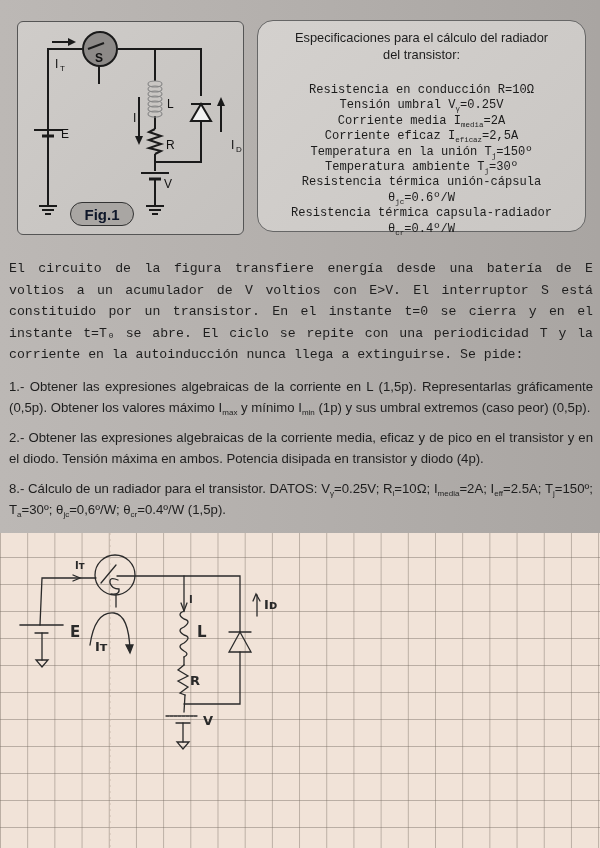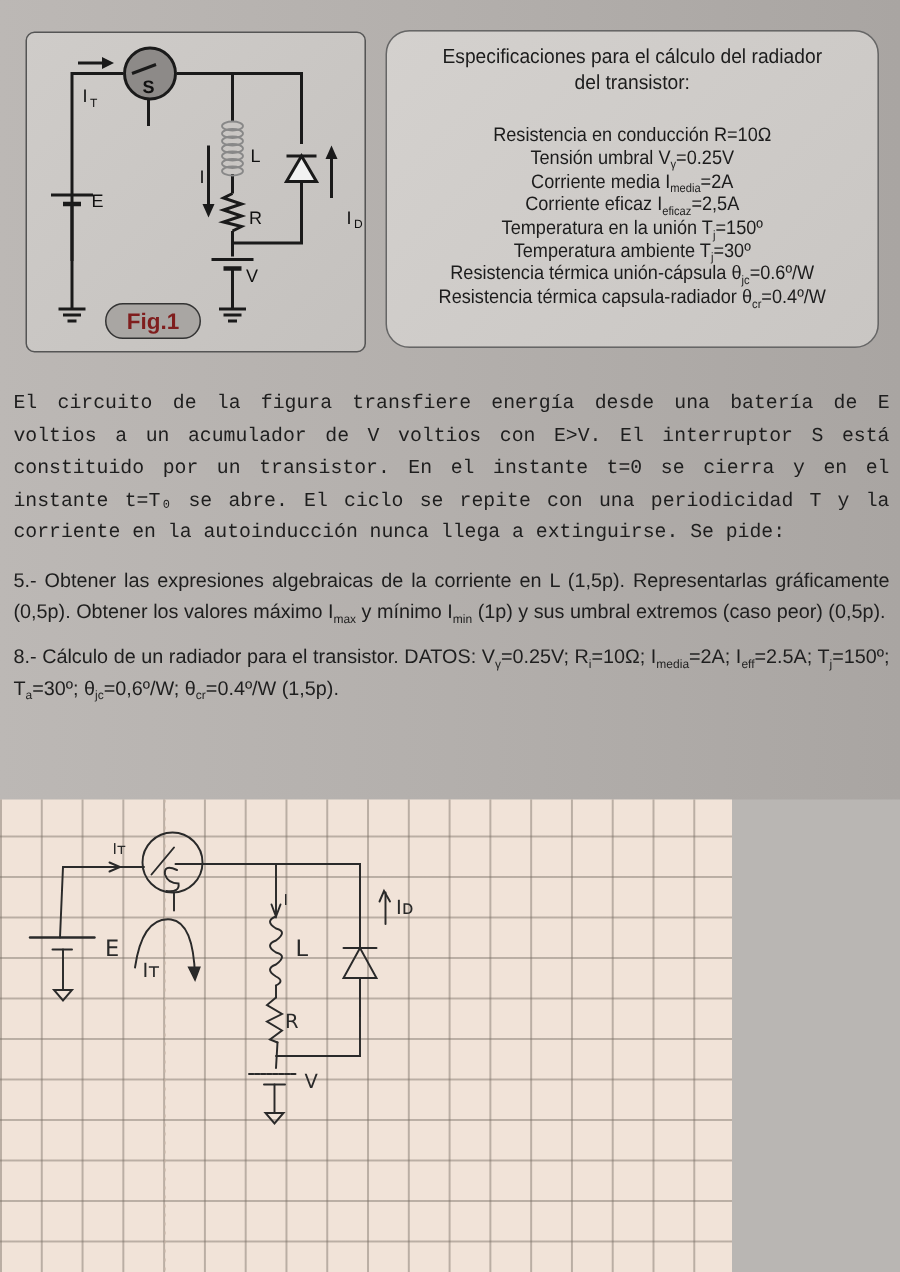--- a/index.html
+++ b/index.html
@@ -14,52 +14,53 @@
     }
     .fig-box {
       position: absolute; left: 17px; top: 21px; width: 225px; height: 212px;
       border: 1.5px solid #555; border-radius: 6px;
       background: linear-gradient(135deg, #cfccc9, #c4c1be);
     }
     .fig-box svg { position: absolute; left: 0; top: 0; }
     .fig-label {
       position: absolute; left: 52px; top: 180px; width: 62px; height: 22px;
       border: 1.5px solid #333; border-radius: 12px; background: #a9a6a3;
-      font-weight: bold; font-size: 15px; color: #7f1d1d;
+      font-weight: bold; font-size: 15px; color: #0f172a;
       display: flex; align-items: center; justify-content: center;
     }
     .spec-box {
       position: absolute; left: 257px; top: 20px; width: 327px; height: 210px;
       border: 1.2px solid #666; border-radius: 16px;
       background: linear-gradient(135deg, #d4d1ce, #c9c6c3);
       text-align: center; color: #1c1c1c;
       font-family: "Liberation Sans Narrow", "Liberation Sans", sans-serif;
     }
     .spec-title {
       font-size: 13.5px; line-height: 17px; margin: 8px 20px 0 20px;
       transform: scaleX(0.95);
     }
-    .spec-list { margin-top: 19px; font-size: 13px; line-height: 15.4px; }
+    .spec-list { margin-top: 19px; font-size: 13px; line-height: 15.4px; font-family: Liberation Mono, monospace; }
     .spec-list div { transform: scaleX(0.93); }
     sub { font-size: 8px; vertical-align: -3px; line-height: 0; }
     .problem {
       position: absolute; left: 9px; top: 258px; width: 584px;
       font-size: 13.2px; color: #1e1e1e; text-align: justify;
       line-height: 21.5px;
     }
     .problem p { margin: 0 0 8px 0; }
     .problem p.intro { margin-bottom: 10px; font-family: Liberation Mono, monospace; }
     .notes {
-      position: absolute; left: 0; top: 533px; width: 488px; height: 315px;
+      position: absolute; left: 0; top: 533px; width: 600px; height: 315px;
       background-color: #f1e3d8;
       background-image:
         linear-gradient(to right, rgba(120,110,100,0.45) 1px, transparent 1px),
         linear-gradient(to bottom, rgba(120,110,100,0.45) 1px, transparent 1px);
       background-size: 27.2px 27px;
       background-position: 0 -3px;
+      font-weight: bold;
     }
     .notes svg { position: absolute; left: 0; top: 0; }
     .hw { font-family: "DejaVu Sans", sans-serif; fill: #2a2a2a; }
   </style>
 </head>
 <body>
 
 <div class="photo">
 
   <div class="fig-box">
@@ -149,21 +150,22 @@
       <div><span>Corriente eficaz I</span><sub>eficaz</sub><span>=2,5A</span></div>
       <div><span>Temperatura en la unión T</span><sub>j</sub><span>=150º</span></div>
       <div><span>Temperatura ambiente T</span><sub>j</sub><span>=30º</span></div>
       <div><span>Resistencia térmica unión-cápsula θ</span><sub>jc</sub><span>=0.6º/W</span></div>
       <div><span>Resistencia térmica capsula-radiador θ</span><sub>cr</sub><span>=0.4º/W</span></div>
     </div>
   </div>
 
   <div class="problem">
     <p class="intro">El circuito de la figura transfiere energía desde una batería de E voltios a un acumulador de V voltios con E&gt;V. El interruptor S está constituido por un transistor. En el instante t=0 se cierra y en el instante t=T₀ se abre. El ciclo se repite con una periodicidad T y la corriente en la autoinducción nunca llega a extinguirse. Se pide:</p>
-    <p><span>5.- Obtener las expresiones algebraicas de la corriente en L (1,5p). Representarlas gráficamente (0,5p). Obtener los valores máximo I</span><sub>max</sub><span> y mínimo I</span><sub>min</sub><span> (1p) y sus umbral extremos (caso peor) (0,5p).</span></p>
+    <p><span>1.- Obtener las expresiones algebraicas de la corriente en L (1,5p). Representarlas gráficamente (0,5p). Obtener los valores máximo I</span><sub>max</sub><span> y mínimo I</span><sub>min</sub><span> (1p) y sus umbral extremos (caso peor) (0,5p).</span></p>
+    <p>2.- Obtener las expresiones algebraicas de la corriente media, eficaz y de pico en el transistor  y en el diodo. Tensión máxima en ambos. Potencia  disipada en transistor y diodo (4p).</p>
     <p><span>8.- Cálculo de un radiador para el transistor. DATOS: V</span><sub>γ</sub><span>=0.25V; R</span><sub>i</sub><span>=10Ω; I</span><sub>media</sub><span>=2A; I</span><sub>eff</sub><span>=2.5A; T</span><sub>j</sub><span>=150º; T</span><sub>a</sub><span>=30º; θ</span><sub>jc</sub><span>=0,6º/W; θ</span><sub>cr</sub><span>=0.4º/W   (1,5p).</span></p>
   </div>
 </div>
 
 <div class="notes">
   <svg width="600" height="315" viewBox="0 0 600 315">
     <line x1="110" y1="0" x2="110" y2="315" stroke="#c9b7a9" stroke-width="0.8" stroke-dasharray="2,4"></line>
     <g stroke="#2a2a2a" stroke-width="1.3" fill="none" stroke-linecap="round">
 
       <polyline points="40,92 42,45 96,45"></polyline>

